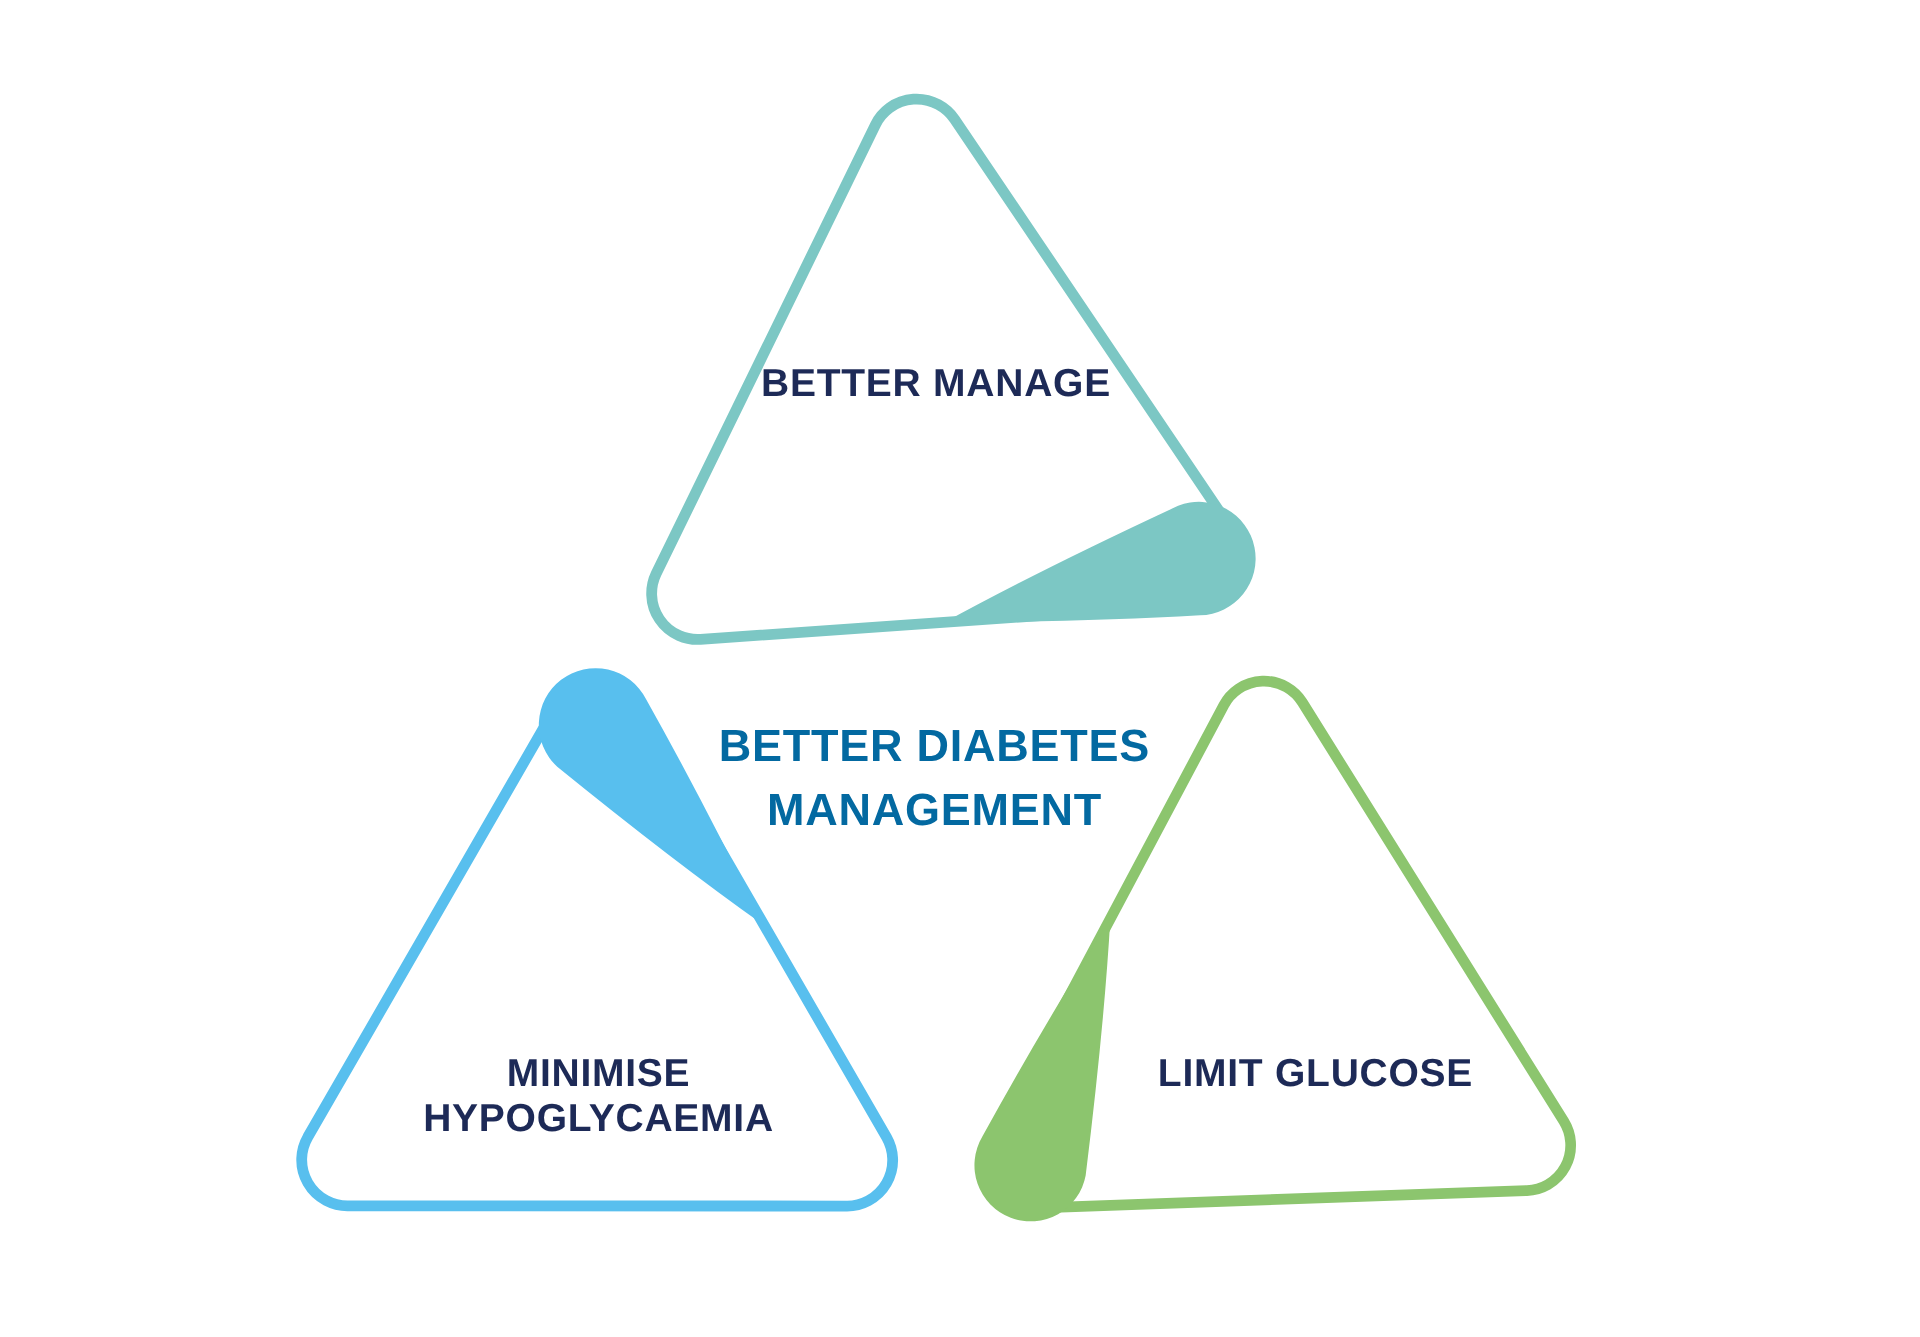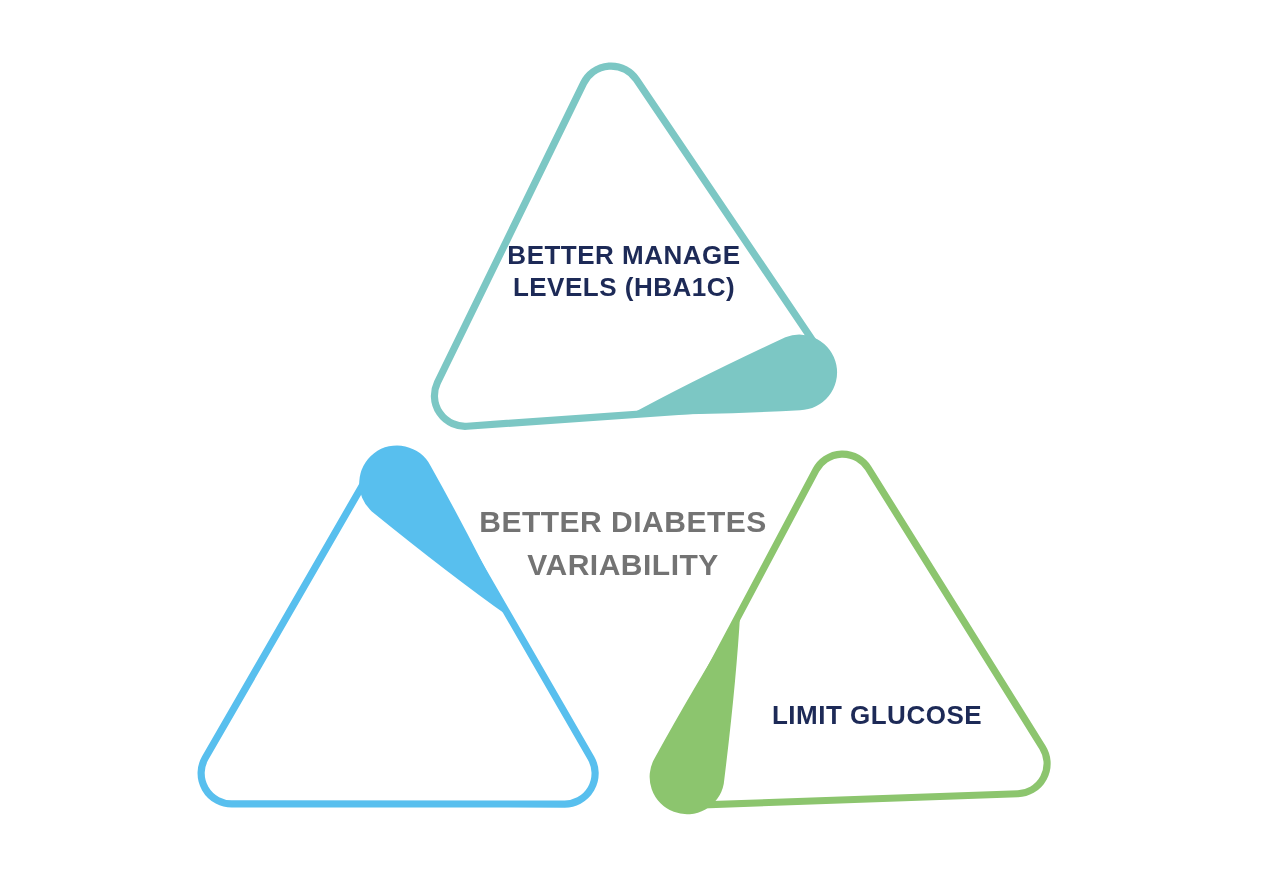--- a/index.html
+++ b/index.html
@@ -78,26 +78,29 @@
 
   <svg id="tri-green" class="tri" viewBox="0 0 300 270">
     <g transform="rotate(120 150 154.6)">
       <path class="outline" d="M 164.7,39.4 L 257.3,199.6 A 17,17 0 0 1 242.6,225 L 57.4,225 A 17,17 0 0 1 42.7,199.6 L 135.3,39.4 A 17,17 0 0 1 164.7,39.4 Z" stroke="#8CC56E"></path>
       <path class="drop" d="M 148,225 Q 200,228.5 242.6,229 A 21,21 0 1 0 237.3,188 Q 185,208 148,225 Z" fill="#8CC56E"></path>
     </g>
   </svg>
 
   <div id="label-teal" class="label tri-label" style="color: rgb(29, 42, 87);">
     <div>BETTER MANAGE</div>
-    <div>LEVELS (HBA1C)</div>
   </div>
 
-  <div id="diagram-title" style="color: #737373; margin-top: 24px;">
+  <div id="diagram-title" style="color: #0369a1;">
     <div>BETTER DIABETES</div>
-    <div>VARIABILITY</div>
+    <div>MANAGEMENT</div>
   </div>
 
+  <div id="label-blue" class="label tri-label" style="color: rgb(29, 42, 87);">
+    <div>MINIMISE</div>
+    <div>HYPOGLYCAEMIA</div>
+  </div>
 
   <div id="label-green" class="label tri-label" style="color: rgb(29, 42, 87); text-align: center;">
     <div>LIMIT GLUCOSE</div>
   </div>
 
 </div>
 
 </body></html>

